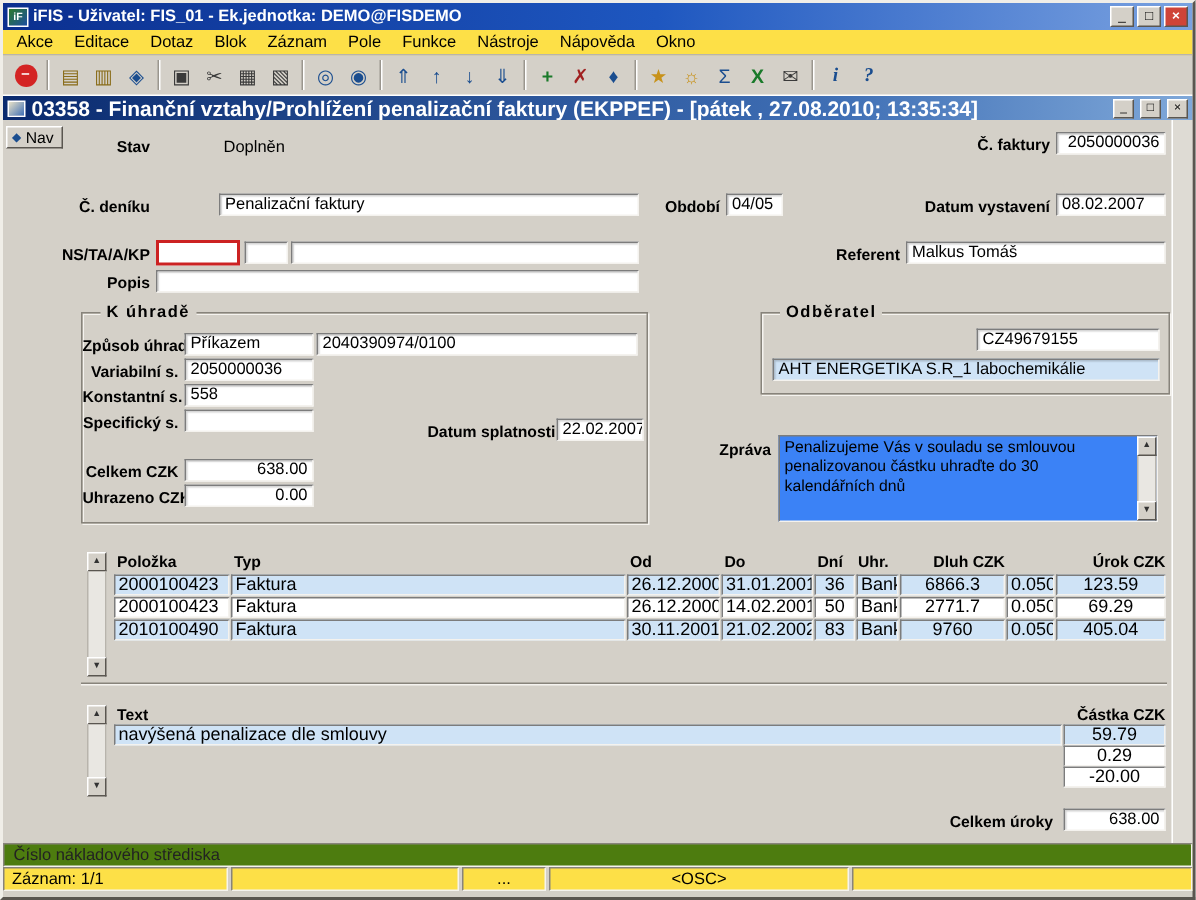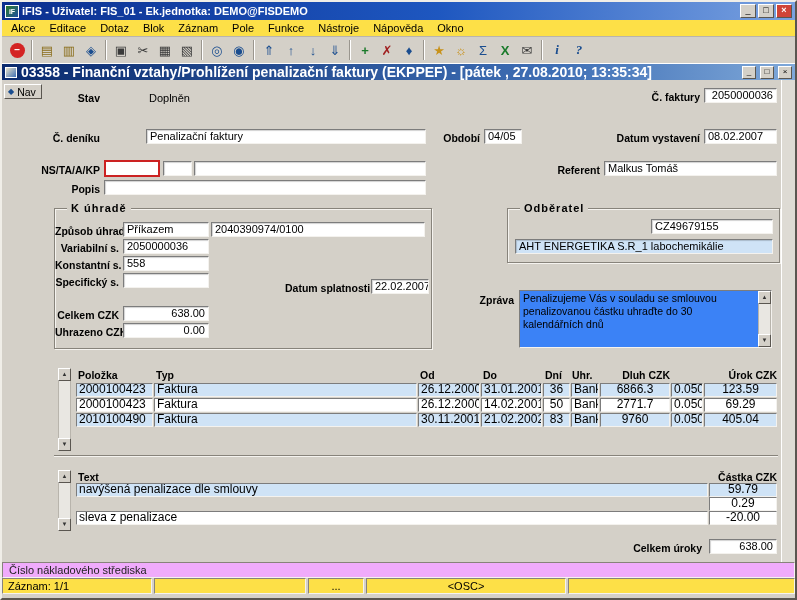--- a/index.html
+++ b/index.html
@@ -92,21 +92,21 @@
   .tr0 { top:403px; } .tr1 { top:417px; } .tr2 { top:431px; }
 
   .nav-btn { position:absolute; left:2px; top:4px; width:38px; height:15px; background:#d4d0c8;
     border:1px solid; border-color:#fff #5a5650 #5a5650 #fff; display:flex; align-items:center; gap:3px;
     padding:0 3px; font-size:10.5px; cursor:pointer; }
   .nav-diamond { color:#1a4d8f; font-size:8px; }
   .right-strip { position:absolute; left:779px; top:0; width:14px; height:482px;
     background:#dedbd4; border-left:1px solid #fff; }
 
   
-  .status-hint { position:absolute; left:0; top:560px; width:793px; height:16px; background:#f0abfc;
+  .status-hint { position:absolute; left:0; top:560px; width:793px; height:16px; background:#4d7c0f;
     border:1px solid; border-color:#87837b #f5f3ef #f5f3ef #87837b; padding:1px 6px; font-size:11px; color:#222; }
   .status-row { position:absolute; left:0; top:576px; width:793px; height:16px; display:flex; gap:2px; }
   .seg { background:#fde047; border:1px solid; border-color:#87837b #f5f3ef #f5f3ef #87837b;
     padding:1px 5px; font-size:11px; white-space:nowrap; overflow:hidden; }
   .seg.c { text-align:center; }
 </style>
 </head>
 <body>
 
 <div class="app">
@@ -296,21 +296,20 @@
       <div class="sb-btn">▲</div>
       <div class="sb-track"></div>
       <div class="sb-btn">▼</div>
     </div>
     <div class="lbl" style="left:76px;top:391px;">Text</div>
     <div class="lbl r" style="left:690px;top:391px;width:85px;">Částka CZK</div>
 
     <div class="cell tcol-text tr0 rblue">navýšená penalizace dle smlouvy</div>
     <div class="cell tcol-castka tr0 rblue num">59.79</div>
     <div class="cell tcol-castka tr1 num">0.29</div>
-    <div class="cell tcol-text tr2">sleva z penalizace</div>
     <div class="cell tcol-castka tr2 num">-20.00</div>
 
     <div class="lbl r" style="left:560px;top:462px;width:140px;">Celkem úroky</div>
     <div class="fld num" style="left:707px;top:459px;width:68px;">638.00</div>
   </div>
 
   <div class="status-hint">Číslo nákladového střediska</div>
   <div class="status-row">
     <div class="seg" style="width:150px;">Záznam: 1/1</div>
     <div class="seg" style="width:152px;"></div>

